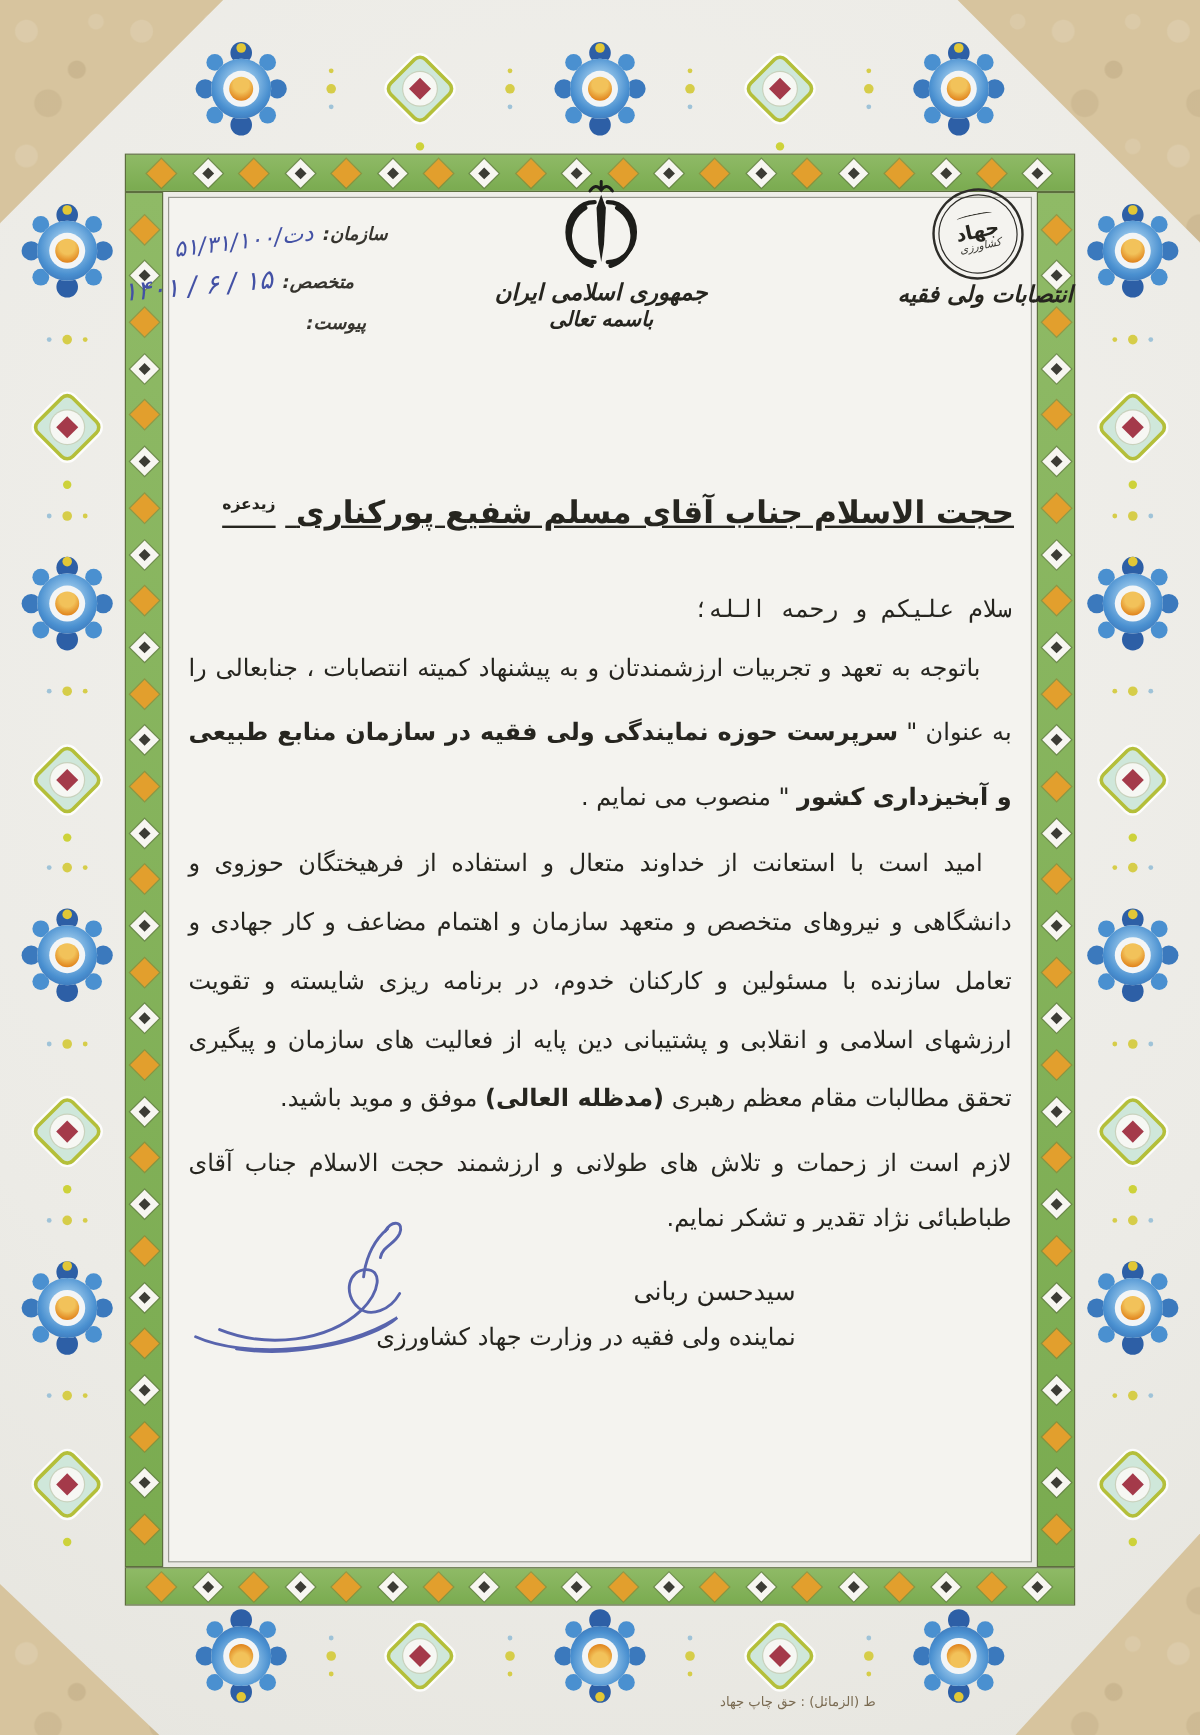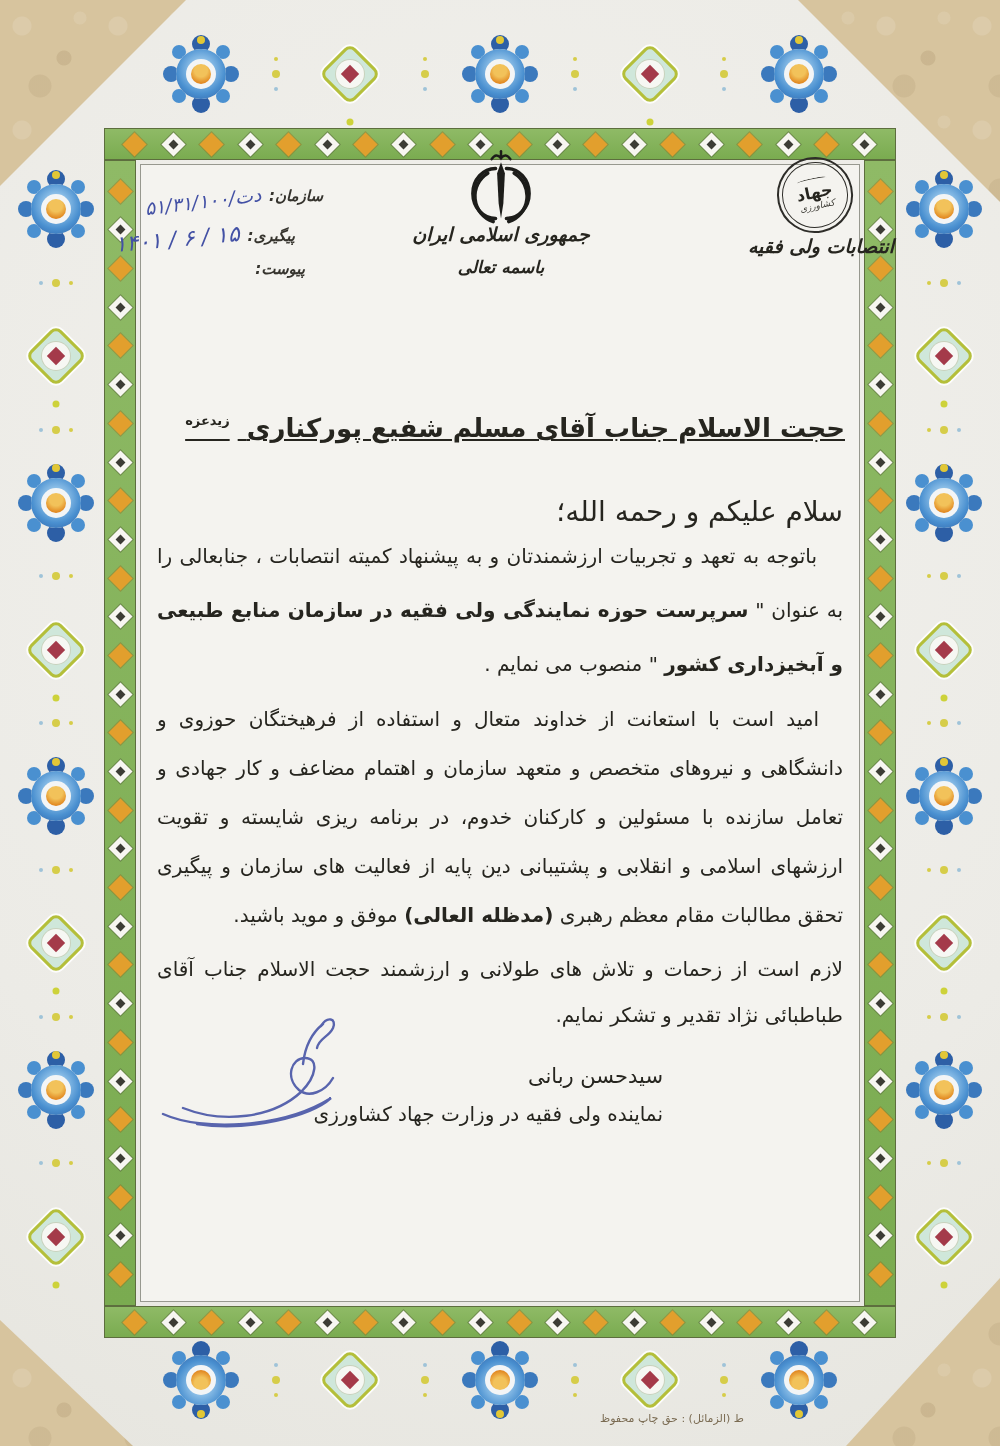--- a/index.html
+++ b/index.html
@@ -78,41 +78,41 @@
   .frow.r1 { padding-right: 62px; margin-top: 10px; }
   .frow.r2 { padding-right: 90px; margin-top: 16px; }
   .frow.r3 { padding-right: 80px; margin-top: 14px; }
   .flabel { font-size: 15px; font-weight: 700; font-style: italic; color: #36342e; white-space: nowrap; }
   .hand { color: #4351a5; font-style: italic; white-space: nowrap; letter-spacing: 1px; }
   .hand.num { font-size: 19px; transform: rotate(-7deg); transform-origin: right center; }
   .hand.date { font-size: 22px; transform: rotate(-5deg); transform-origin: right center; }
 
   
   .emblem { position: absolute; left: 317px; top: -16px; width: 86px; height: 78px; }
-  .rep-line { position: absolute; left: 210px; top: 58px; width: 300px; text-align: center;
+  .rep-line { position: absolute; left: 210px; top: 68px; width: 300px; text-align: center;
     font-size: 19px; font-style: italic; font-weight: 700; direction: rtl; }
   .bismillah { position: absolute; left: 210px; top: 92px; width: 300px; text-align: center;
     font-size: 17px; font-style: italic; font-weight: 700; direction: rtl; }
 
   
   .seal { position: absolute; left: 636px; top: -8px; width: 76px; height: 76px;
     border: 2px solid #2e2d29; border-radius: 50%; transform: rotate(-12deg); }
   .seal-inner { position: absolute; inset: 3px; border: 1px solid #2e2d29; border-radius: 50%;
     display: flex; flex-direction: column; align-items: center; justify-content: center; }
   .seal-arc { width: 30px; height: 4px; border-top: 1.5px solid #3a3933; border-radius: 50%; margin-bottom: 2px; }
   .seal-l1 { font-size: 16px; font-weight: 700; line-height: 17px; direction: rtl; }
   .seal-l2 { font-size: 9px; font-style: italic; line-height: 11px; direction: rtl; color: #3a3933; }
   .representative { position: absolute; left: 600px; top: 70px; width: 160px; text-align: center;
     font-size: 19px; font-weight: 700; font-style: italic; direction: rtl; white-space: nowrap; }
 
   
   .recipient { position: absolute; top: 248px; left: 12px; right: 14px; direction: rtl;
     text-align: right; font-size: 26px; font-weight: 700; text-decoration: underline; }
   .honorific { font-size: 13px; position: relative; top: -12px; margin-right: 8px; font-weight: 700; }
-  .salutation { position: absolute; top: 330px; right: 16px; font-size: 28px; direction: rtl; }
+  .salutation { position: absolute; top: 330px; right: 16px; font-size: 20px; direction: rtl; font-family: Liberation Mono, monospace; }
   .body-text { position: absolute; top: 364px; left: 16px; right: 16px; direction: rtl;
     text-align: justify; }
   .body-text p { font-size: 20px; }
   .p1 { line-height: 54px; text-indent: 26px; margin-bottom: 4px; font-size: 20.5px; }
   .p2 { line-height: 49px; text-indent: 24px; margin-bottom: 6px; }
   .p3 { line-height: 46px; }
   .body-text b { font-weight: 700; }
 
   
   .sig-block { position: relative; margin: 26px 180px 0 0; width: 500px; text-align: right;
@@ -521,21 +521,21 @@
       </div>
 
     <div class="letter-panel">
 
       <div class="fields">
         <div class="frow r1">
           <span class="flabel">سازمان:</span>
           <span class="hand num" dir="ltr">دت/۵۱/۳۱/۱۰۰</span>
         </div>
         <div class="frow r2">
-          <span class="flabel">پیگیری:</span>
+          <span class="flabel">متخصص:</span>
           <span class="hand date" dir="ltr">۱۴۰۱ / ۶ / ۱۵</span>
         </div>
         <div class="frow r3">
           <span class="flabel">پیوست:</span>
           <span class="hand"></span>
         </div>
       </div>
 
       <svg class="emblem" viewBox="0 0 100 100" fill="none" stroke="#1d1d1a" stroke-linecap="round">
         <path d="M38 13 Q44 4 50 12 Q56 4 62 13" stroke-width="3.2"></path>
@@ -575,15 +575,15 @@
             <path d="M168 14 C174 4 184 6 180 16 C176 25 166 26 164 36"></path>
             <path d="M30 96 C70 112 120 106 148 80 C164 64 166 46 152 46 C138 46 132 66 146 78 C156 86 172 80 180 66"></path>
             <path d="M10 102 C50 120 130 116 178 86 C158 104 96 120 44 112"></path>
           </svg>
           <div class="sig-name">سیدحسن ربانی</div>
           <div class="sig-title">نماینده ولی فقیه در وزارت جهاد کشاورزی</div>
         </div>
       </div>
     </div>
 
-    <div class="print-credit">ط (الزمائل) : حق چاپ محفوظ</div>
+    <div class="print-credit">ط (الزمائل) : حق چاپ جهاد</div>
   </div>
 </div>
 
 </body></html>

